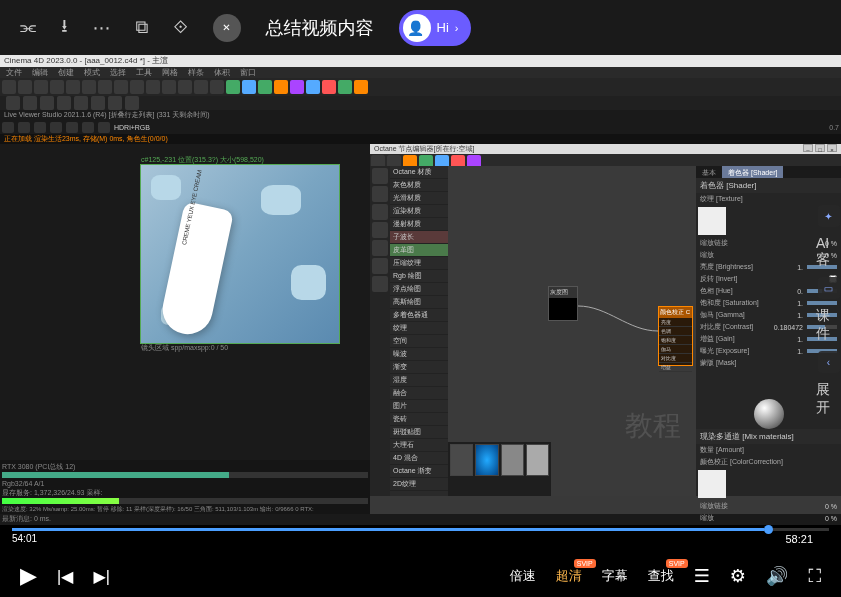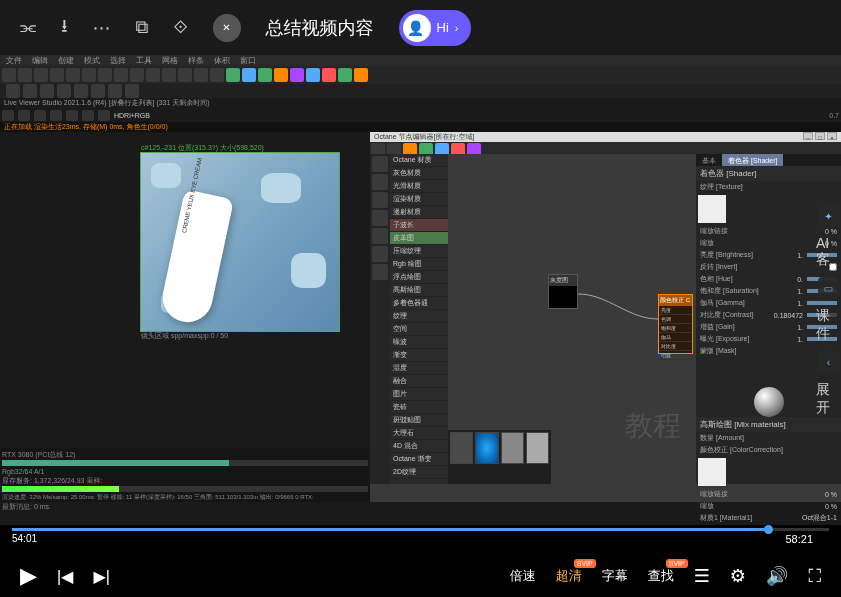--- a/index.html
+++ b/index.html
@@ -113,20 +113,21 @@
     <div class="summary-btn">总结视频内容</div>
     <div class="avatar-pill">
       <div class="avatar">👤</div>
       <span class="hi-text">Hi</span>
       <span class="chev">›</span>
     </div>
   </div>
 </div>
 
 <div class="app-area">
+  <div class="c4d-titlebar">Cinema 4D 2023.0.0 - [aaa_0012.c4d *] - 主渲</div>
   <div class="c4d-menu">
     <span>文件</span>
     <span>编辑</span>
     <span>创建</span>
     <span>模式</span>
     <span>选择</span>
     <span>工具</span>
     <span>网格</span>
     <span>样条</span>
     <span>体积</span>
@@ -361,21 +362,21 @@
                 <div class="prop-slider-fill" style="width:100%"></div>
               </div>
             </div>
           <div class="prop-row">
               <span class="prop-label">蒙版 [Mask]</span>
             </div>
           <div style="height:30px"></div>
           <div style="display:flex;justify-content:center">
               <div class="sphere"></div>
             </div>
-          <div class="prop-header">高斯绘图 [Mix materials]</div>
+          <div class="prop-header">现染多通道 [Mix materials]</div>
           <div class="prop-row">
               <span class="prop-label">数量 [Amount]</span>
             </div>
           <div class="prop-row">
               <span class="prop-label">颜色校正 [ColorCorrection]</span>
             </div>
           <div class="swatch"></div>
           <div class="prop-row">
               <span class="prop-label">缩放链接</span>
               <span class="prop-val">0 %</span>

